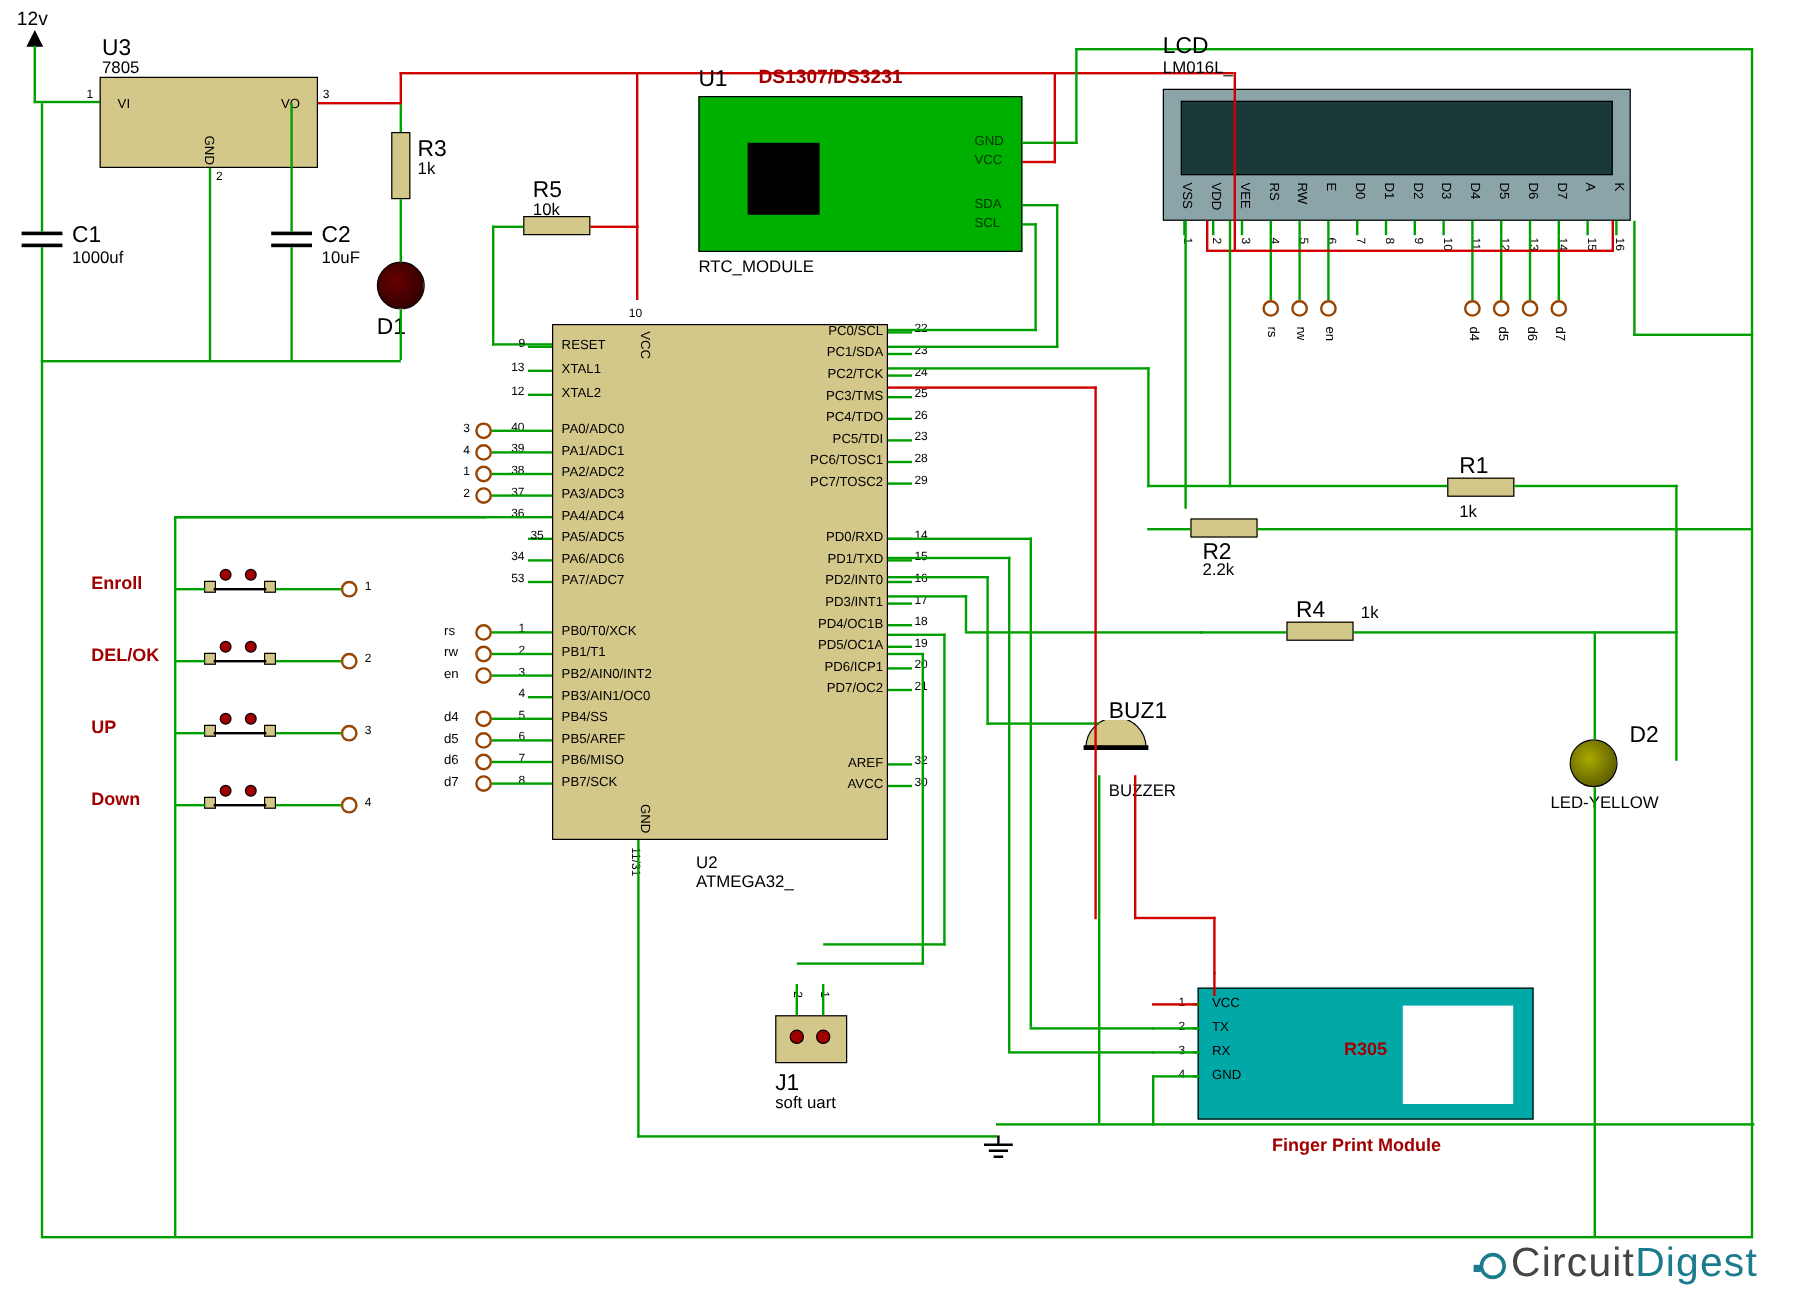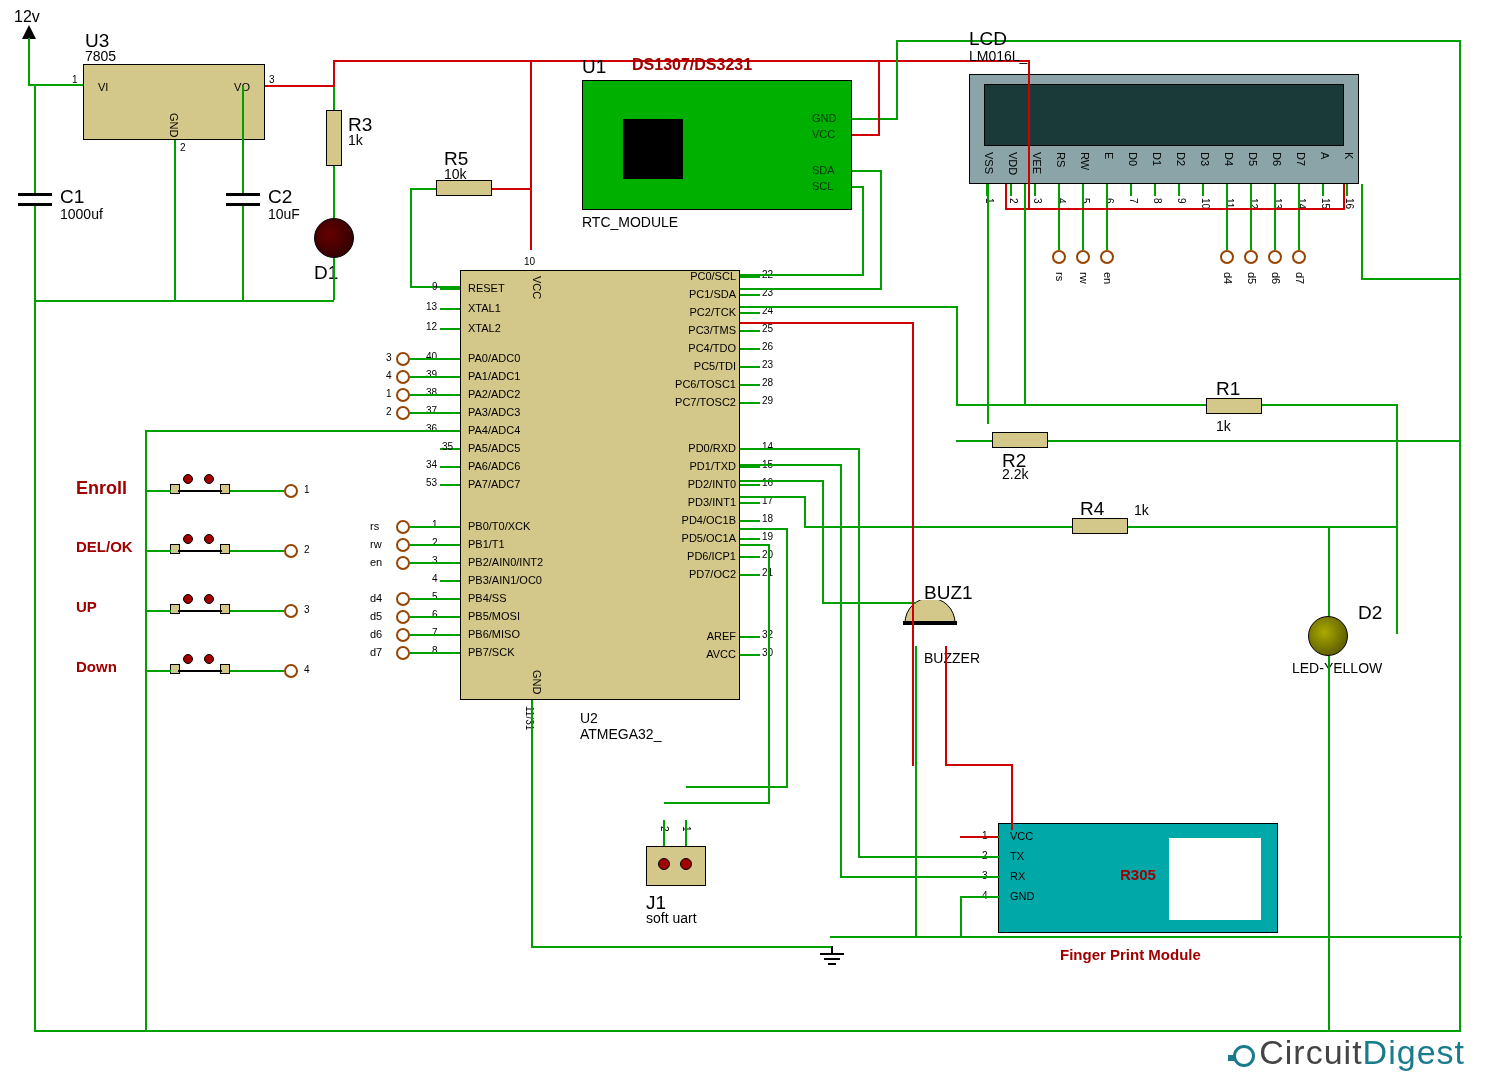--- a/index.html
+++ b/index.html
@@ -214,21 +214,21 @@
     <div class="abs pinnum" style="left: 432px; top: 555px;">3</div>
     <div class="abs pin-lbl" style="left: 468px; top: 556px;">PB2/AIN0/INT2</div>
     <div class="wg" style="left: 440px; top: 580px; width: 20px; height: 2px;"></div>
     <div class="abs pinnum" style="left: 432px; top: 573px;">4</div>
     <div class="abs pin-lbl" style="left: 468px; top: 574px;">PB3/AIN1/OC0</div>
     <div class="wg" style="left: 440px; top: 598px; width: 20px; height: 2px;"></div>
     <div class="abs pinnum" style="left: 432px; top: 591px;">5</div>
     <div class="abs pin-lbl" style="left: 468px; top: 592px;">PB4/SS</div>
     <div class="wg" style="left: 440px; top: 616px; width: 20px; height: 2px;"></div>
     <div class="abs pinnum" style="left: 432px; top: 609px;">6</div>
-    <div class="abs pin-lbl" style="left: 468px; top: 610px;">PB5/MOSI</div>
+    <div class="abs pin-lbl" style="left: 468px; top: 610px;">PB5/AREF</div>
     <div class="wg" style="left: 440px; top: 634px; width: 20px; height: 2px;"></div>
     <div class="abs pinnum" style="left: 432px; top: 627px;">7</div>
     <div class="abs pin-lbl" style="left: 468px; top: 628px;">PB6/MISO</div>
     <div class="wg" style="left: 440px; top: 652px; width: 20px; height: 2px;"></div>
     <div class="abs pinnum" style="left: 432px; top: 645px;">8</div>
     <div class="abs pin-lbl" style="left: 468px; top: 646px;">PB7/SCK</div>
     <div class="term" style="left: 396px; top: 520px;"></div>
     <div class="abs pin-lbl" style="left: 370px; top: 520px;">rs</div>
     <div class="wg" style="left: 410px; top: 526px; width: 30px; height: 2px;"></div>
     <div class="term" style="left: 396px; top: 538px;"></div>
@@ -458,21 +458,21 @@
 <div class="abs val" style="left:924px; top:650px;">BUZZER</div>
 <svg class="abs" style="left:900px; top:600px;" width="60" height="46">
   <path d="M5 23 A20 20 0 0 1 55 23" fill="#d4c78a" stroke="#000"></path>
   <rect x="3" y="21" width="54" height="4" fill="#000"></rect>
 </svg>
 <div class="wg" style="left:915px; top:646px; width:2px; height:290px;"></div>
 <div class="wr" style="left:945px; top:646px; width:2px; height:120px;"></div>
 <div class="wr" style="left:945px; top:764px; width:68px; height:2px;"></div>
 
 <div id="btns">
-    <div class="abs red" style="left: 76px; top: 478px; font-size: 18px;">Enroll</div>
+    <div class="abs red" style="left: 76px; top: 478px; font-size: 15px;">Enroll</div>
     <div class="btn-sym" style="left: 170px; top: 472px;">
       <div class="pad" style="left:0"></div>
       <div class="pad" style="right:0"></div>
       <div class="dot" style="left:13px"></div>
       <div class="dot" style="left:34px"></div>
       <div style="position:absolute;left:8px;top:18px;width:44px;height:2px;background:#000"></div>
     </div>
     <div class="wg" style="left: 230px; top: 490px; width: 54px; height: 2px;"></div>
     <div class="term" style="left: 284px; top: 484px;"></div>
     <div class="abs pinnum" style="left: 304px; top: 484px;">1</div>

